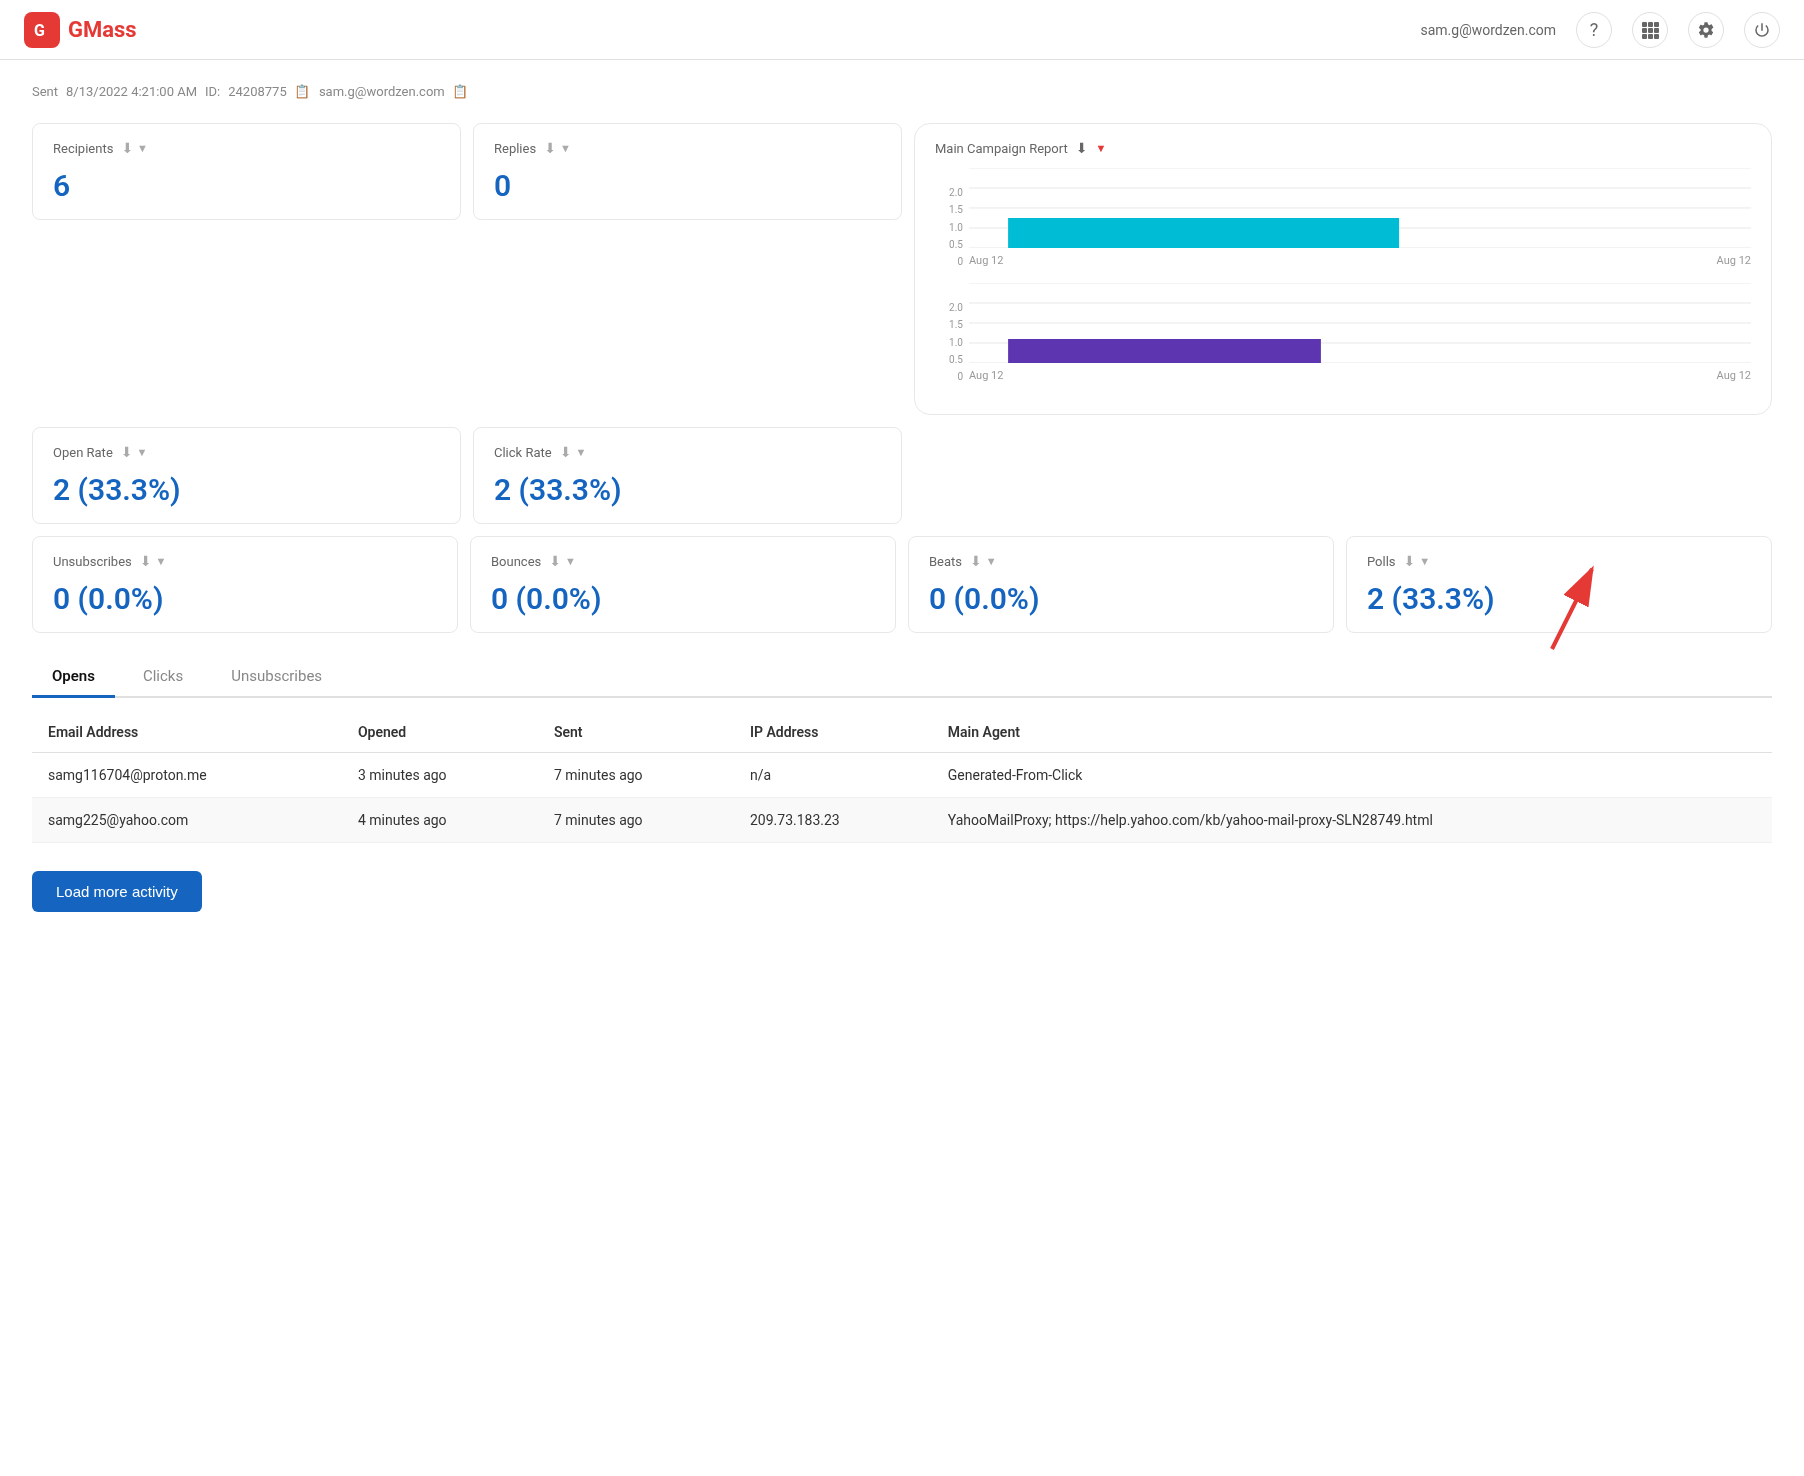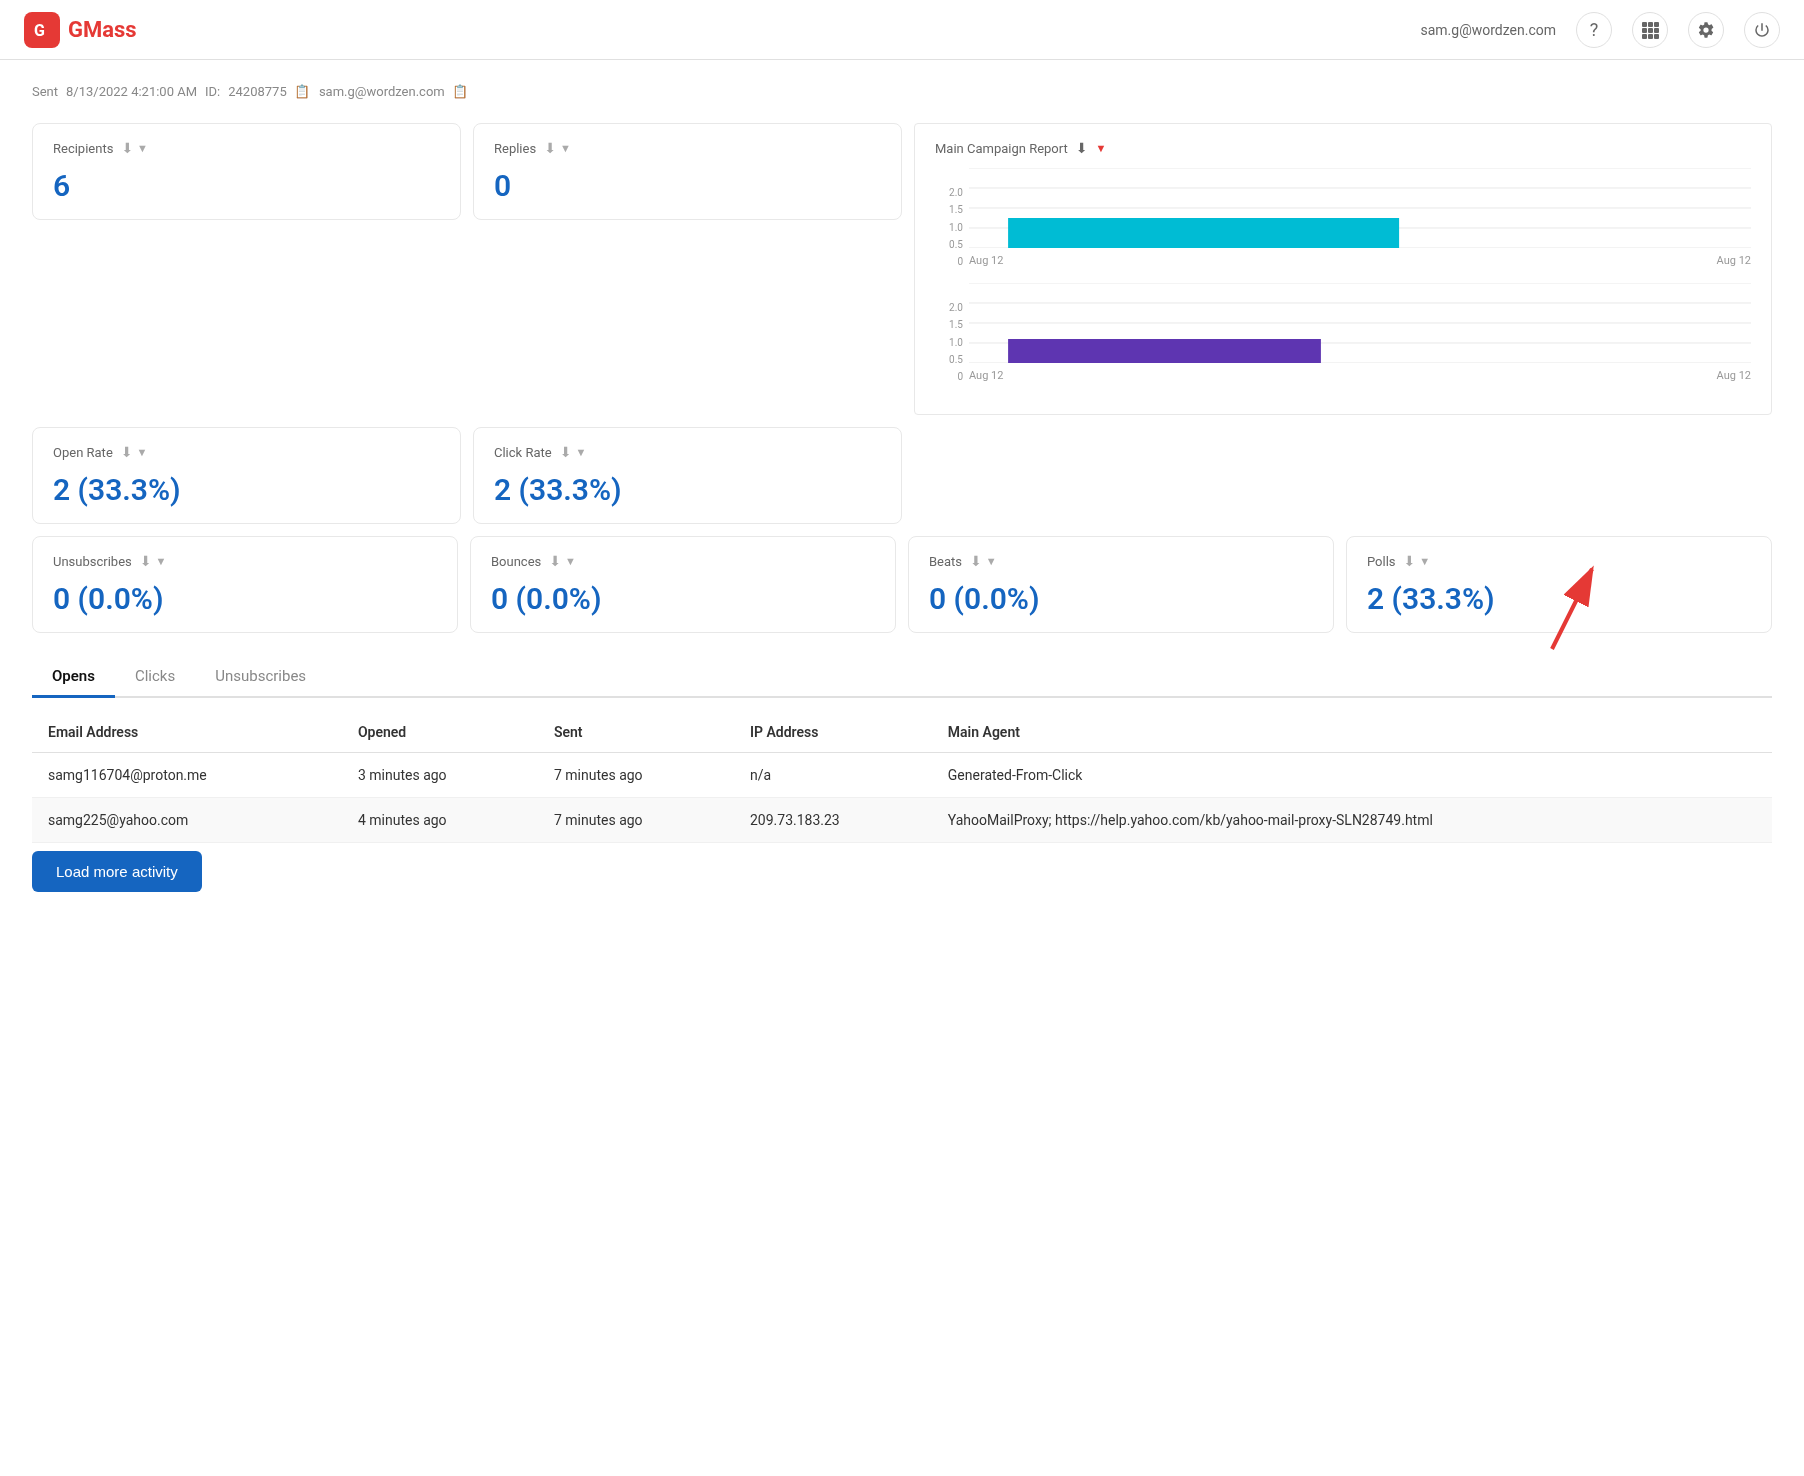--- a/index.html
+++ b/index.html
@@ -110,39 +110,39 @@
     }
     .stat-value {
       font-size: 30px;
       font-weight: 600;
       color: #1565C0;
     }
 
     .chart-card {
       background: #fff;
       border: 1px solid #e8e8e8;
-      border-radius: 4px;
+      border-radius: 16px;
       padding: 16px 20px;
     }
     .chart-card-header {
       font-size: 13px;
       color: #666;
       display: flex;
       align-items: center;
       gap: 8px;
       margin-bottom: 12px;
     }
     .chart-wrapper {
       margin-bottom: 16px;
     }
 
     
     .tabs {
       display: flex;
-      gap: 0;
+      gap: 8px;
       border-bottom: 2px solid #e0e0e0;
       margin-bottom: 12px;
     }
     .tab {
       padding: 10px 20px;
       font-size: 15px;
       color: #888;
       cursor: pointer;
       border-bottom: 3px solid transparent;
       margin-bottom: -2px;
@@ -186,21 +186,21 @@
     }
 
     .load-more-btn {
       background: #1565C0;
       color: #fff;
       border: none;
       border-radius: 6px;
       padding: 12px 24px;
       font-size: 15px;
       cursor: pointer;
-      margin-top: 8px;
+      margin-top: 28px;
       font-weight: 500;
     }
     .chart-labels {
       display: flex;
       justify-content: space-between;
       font-size: 11px;
       color: #999;
       margin-top: 2px;
     }
     .y-axis-labels {

